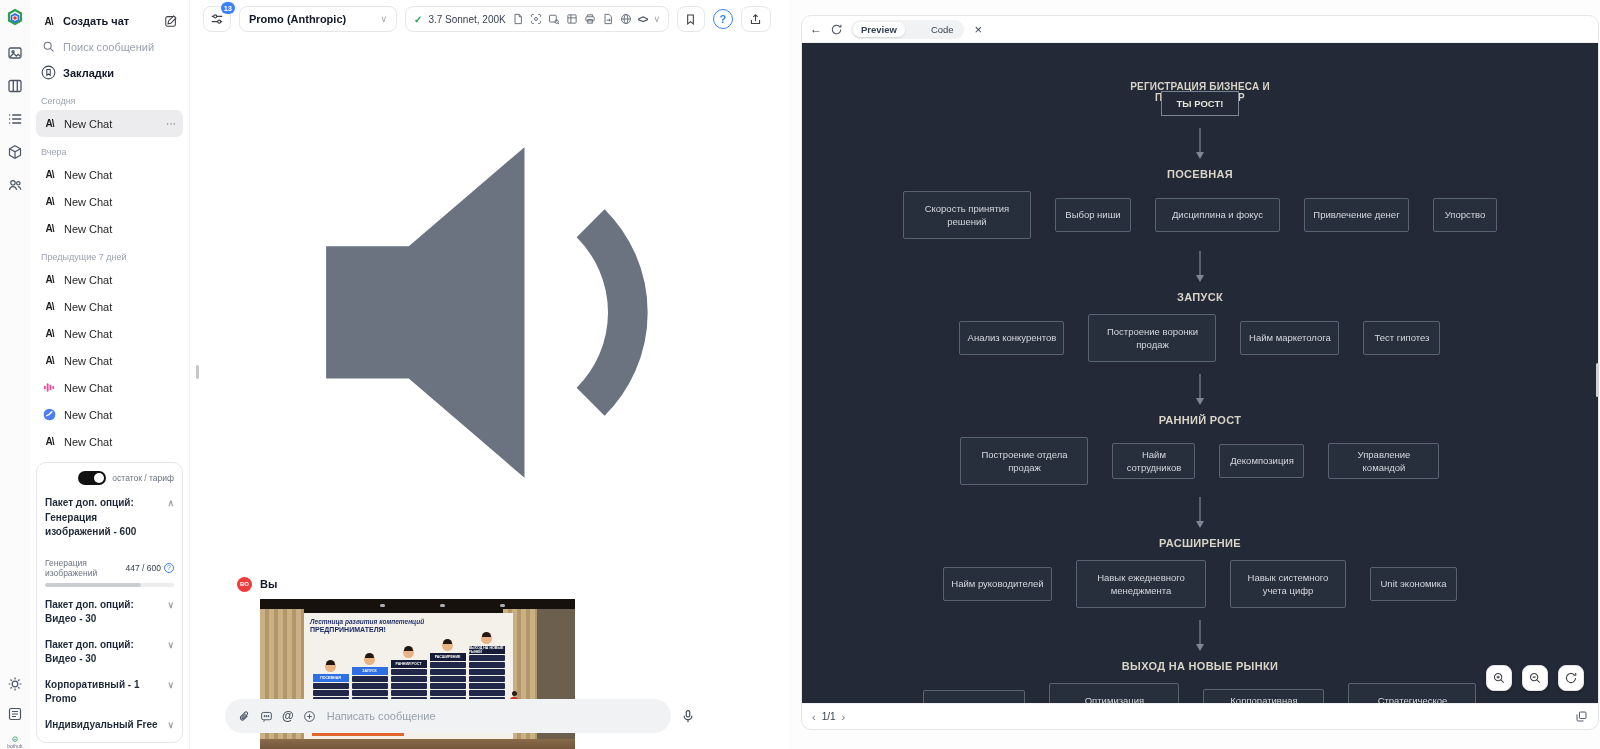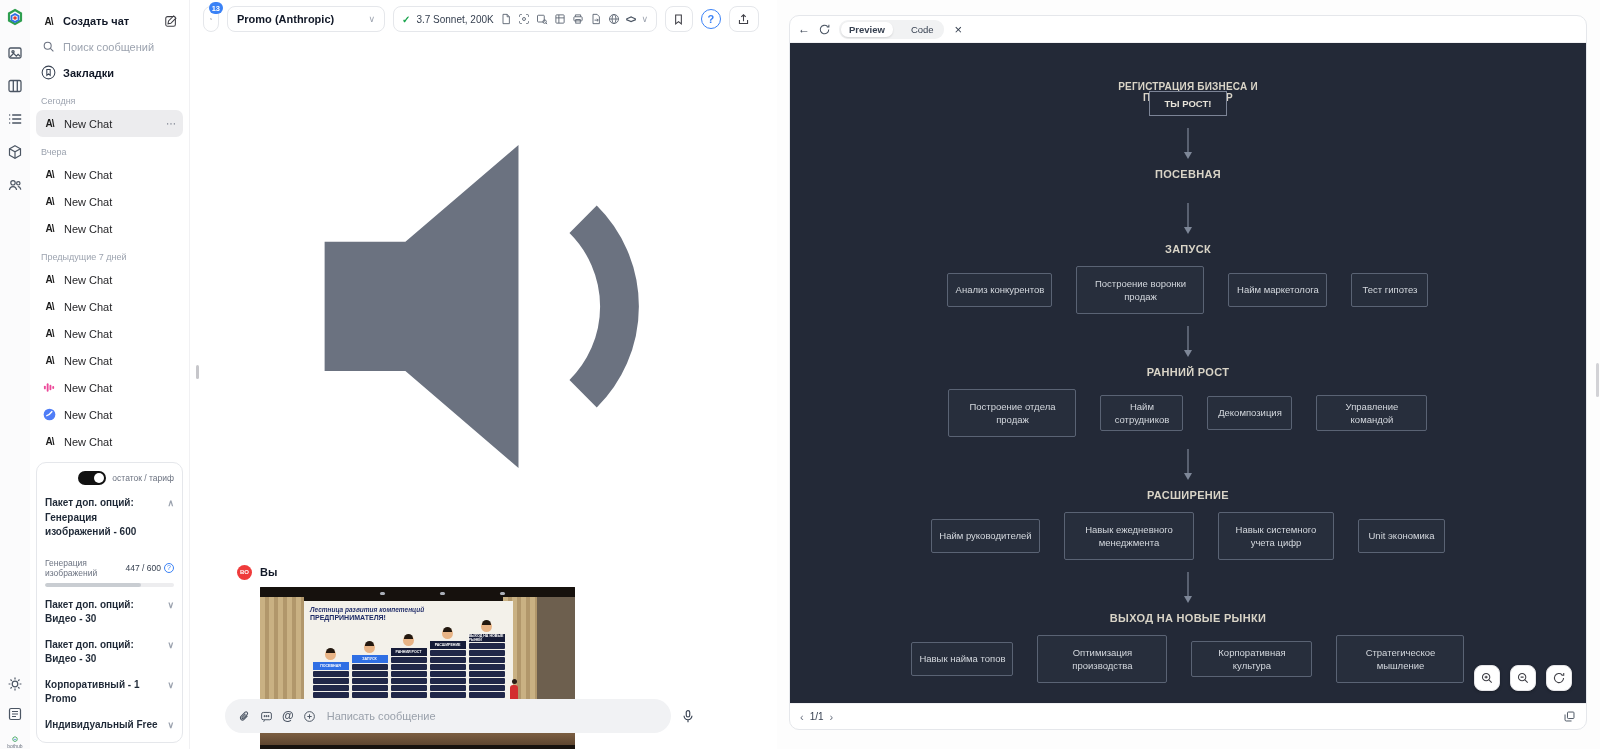--- a/index.html
+++ b/index.html
@@ -69,21 +69,21 @@
 .ib-ic{width:13px;height:13px;color:#4b5563;cursor:pointer}
 .ib-at{font-size:12px;color:#4b5563;font-weight:bold;cursor:pointer}
 .ib-ph{font-size:11px;color:#9aa1ab;margin-left:2px}
 .mic{width:14px;height:14px;color:#374151;cursor:pointer}
 
 .panel{width:798px;margin:15px 0 0 12px;height:715px;border:1px solid #e5e7eb;border-radius:10px;background:#fff;display:flex;flex-direction:column;overflow:hidden}
 .p-head{height:27px;display:flex;align-items:center;gap:8px;padding:0 8px;border-bottom:1px solid #f1f1f3}
 .p-back{font-size:12px;color:#374151;cursor:pointer}
 .p-title{font-size:10.5px;color:#111827;flex:1;white-space:nowrap;overflow:hidden}
 .p-refresh{width:13px;height:13px;color:#4b5563;cursor:pointer}
-.seg{background:#f1f2f3;border-radius:9px;padding:2px;display:flex;gap:10px}
+.seg{background:#f1f2f3;border-radius:9px;padding:2px;display:flex;gap:18px}
 .seg .sg{font-size:9.5px;padding:2px 8px;border-radius:7px;cursor:pointer;color:#374151}
 .seg .on{background:#fff;font-weight:bold;box-shadow:0 1px 2px rgba(0,0,0,.12)}
 .p-x{font-size:13px;color:#374151;cursor:pointer;padding:0 3px}
 .canvas{flex:1;background:#232937;position:relative;display:flex;flex-direction:column;align-items:center;padding-top:38px;overflow:hidden}
 .dg-l1,.dg-l2{font-size:10px;font-weight:bold;color:#d9d4c7;text-align:center;letter-spacing:.2px}
 .dg-here{position:relative;z-index:2;background:#232937;border:1px solid #7c8496;padding:6px 15px;font-size:9.5px;font-weight:bold;color:#e6e2d8;margin-top:-12px;text-align:center}
 .dg-arrow{margin:12px 0 2px 0}
 .dg-stage{font-size:11px;font-weight:bold;color:#d9d4c7;letter-spacing:.3px;margin:6px 0 11px 0;text-align:center}
 .dg-row{display:flex;gap:24px;align-items:center;justify-content:center}
 .dg-box{background:#272e3c;border:1px solid #5a6374;border-radius:2px;color:#d4d8de;font-size:9.5px;line-height:1.4;display:flex;align-items:center;justify-content:center;text-align:center;min-height:34px;padding:4px 6px;cursor:default}
@@ -320,21 +320,21 @@
           <span class="pl">Индивидуальный Free</span>
           <span class="chev">∨</span>
         </div>
       </div>
   </div>
 </div>
 
 <div class="main">
   <div class="left-thumb"></div>
   <div class="topbar">
-    <div class="tb-btn" style="width:16px">
+    <div class="tb-btn" style="width:28px">
       <svg viewBox="0 0 16 16" width="14" height="14" fill="none" stroke="#3f3f46" stroke-width="1.3">
           <path d="M2 5h12M2 11h12"></path>
           <circle cx="6" cy="5" r="1.7" fill="#fff"></circle>
           <circle cx="10.5" cy="11" r="1.7" fill="#fff"></circle>
         </svg>
       <span class="badge">13</span>
     </div>
     <div class="tb-btn dd">
       <span class="dd-l">Promo (Anthropic)</span>
       <span class="chev">∨</span>
@@ -561,20 +561,27 @@
     <div class="dg-l2">ПОЛУЧЕНИЕ МЕР</div>
     <div class="dg-here">ТЫ РОСТ!</div>
     <div id="diagram-stages" style="display:flex;flex-direction:column;align-items:center">
         <div class="dg-arrow">
           <svg width="12" height="32" viewBox="0 0 12 32">
             <line x1="6" y1="0" x2="6" y2="25" stroke="#7e8798" stroke-width="1.2"></line>
             <polygon points="2,24 10,24 6,31" fill="#7e8798"></polygon>
           </svg>
         </div>
         <div class="dg-stage">ПОСЕВНАЯ</div>
+        <div class="dg-row">
+          <div class="dg-box tall" style="width: 128px;">Скорость принятия решений</div>
+          <div class="dg-box" style="width: 76px;">Выбор ниши</div>
+          <div class="dg-box" style="width: 125px;">Дисциплина и фокус</div>
+          <div class="dg-box" style="width: 105px;">Привлечение денег</div>
+          <div class="dg-box" style="width: 64px;">Упорство</div>
+        </div>
         <div class="dg-arrow">
           <svg width="12" height="32" viewBox="0 0 12 32">
             <line x1="6" y1="0" x2="6" y2="25" stroke="#7e8798" stroke-width="1.2"></line>
             <polygon points="2,24 10,24 6,31" fill="#7e8798"></polygon>
           </svg>
         </div>
         <div class="dg-stage">ЗАПУСК</div>
         <div class="dg-row">
           <div class="dg-box" style="width: 105px;">Анализ конкурентов</div>
           <div class="dg-box tall" style="width: 128px;">Построение воронки продаж</div>

